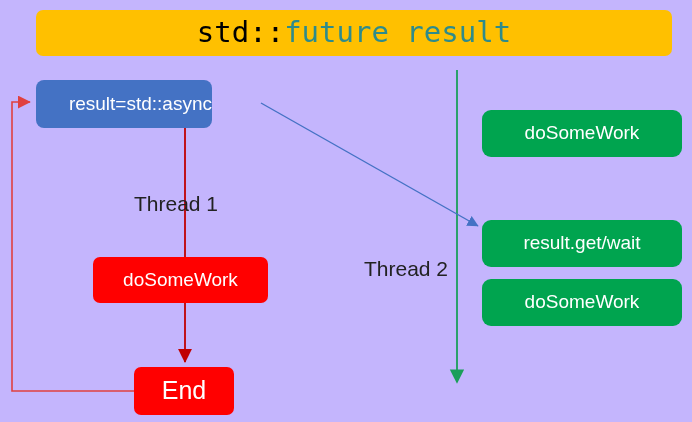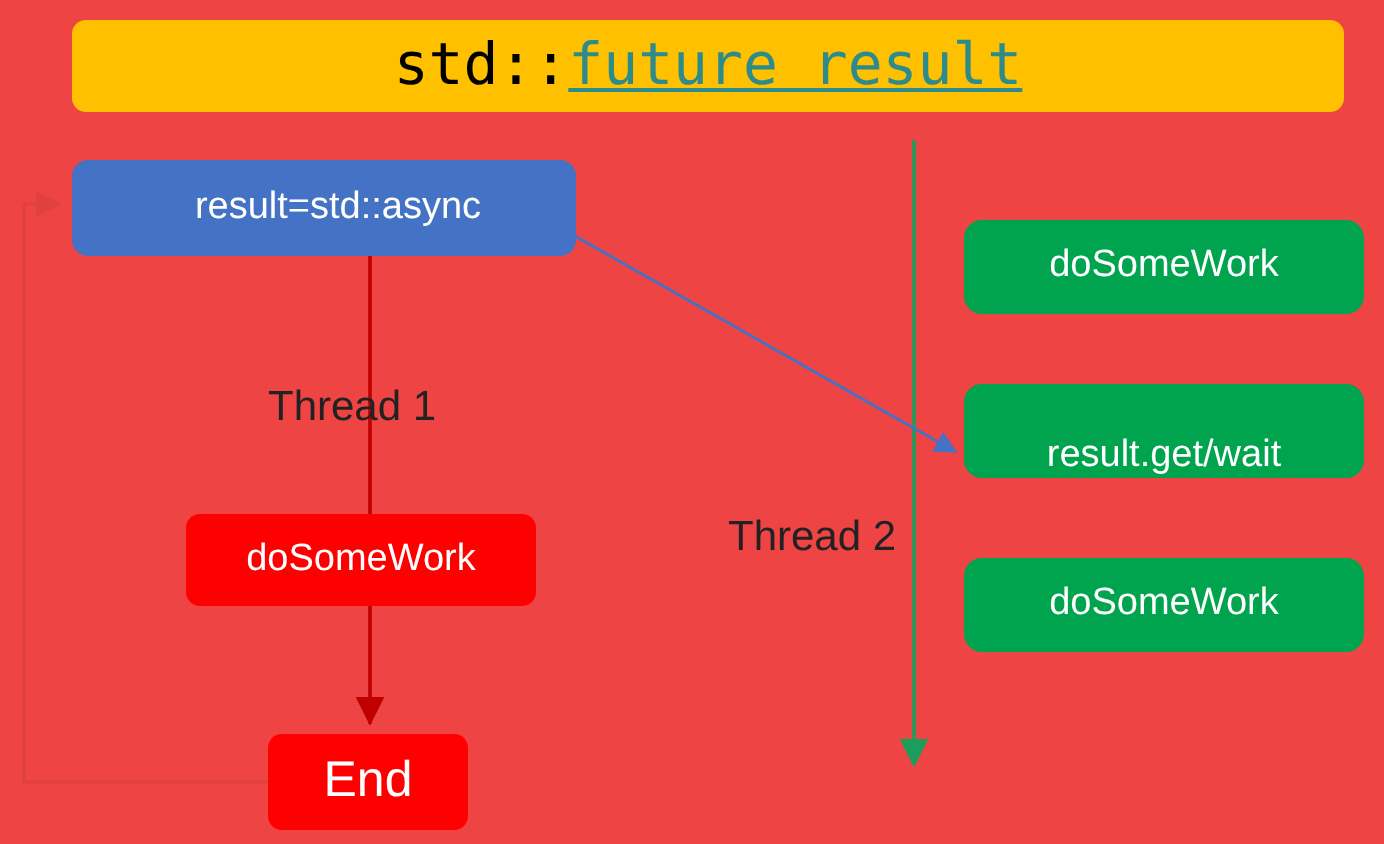--- a/index.html
+++ b/index.html
@@ -7,21 +7,21 @@
     padding: 0;
     background: #ffffff;
   }
   body {
     font-family: "Liberation Sans", sans-serif;
   }
   #canvas {
     position: relative;
     width: 692px;
     height: 422px;
-    background: #ef4444;
+    background: #c4b5fd;
     overflow: hidden;
   }
   .node {
     position: absolute;
     display: flex;
     align-items: center;
     justify-content: center;
     box-sizing: border-box;
     color: #ffffff;
     text-align: center;
@@ -35,32 +35,32 @@
     top: 10px;
     width: 636px;
     height: 46px;
     background: #FFC000;
     border-radius: 7px;
     font-family: "DejaVu Sans Mono", "Liberation Mono", monospace;
     font-size: 29px;
     letter-spacing: 0px;
   }
   #title-banner .t-ns { color: #000000; }
-  #title-banner .t-kw { color: #2E8B8B; text-decoration: underline; }
+  #title-banner .t-kw { color: #2E8B8B; }
 
   
   #node-async {
     left: 36px;
     top: 80px;
-    width: 252px;
+    width: 176px;
     height: 48px;
     background: #4472C4;
     border-radius: 8px;
     font-size: 19px;
-    justify-content: center;
+    justify-content: flex-end;
     padding-left: 14px;
   }
   #node-work-t1 {
     left: 93px;
     top: 257px;
     width: 175px;
     height: 46px;
     background: #FF0000;
     border-radius: 7px;
     font-size: 19px;
@@ -76,21 +76,21 @@
   }
   .node-green {
     left: 482px;
     width: 200px;
     height: 47px;
     background: #00A44F;
     border-radius: 9px;
     font-size: 19px;
   }
   #node-work-t2-a { top: 110px; }
-  #node-getwait   { top: 192px; align-items: flex-end; }
+  #node-getwait   { top: 220px; }
   #node-work-t2-b { top: 279px; }
 
   
   .lane-label {
     position: absolute;
     color: #222222;
     font-size: 21px;
     white-space: nowrap;
   }
   #label-thread1 { left: 110px; top: 192px; margin-left: 24px; }

